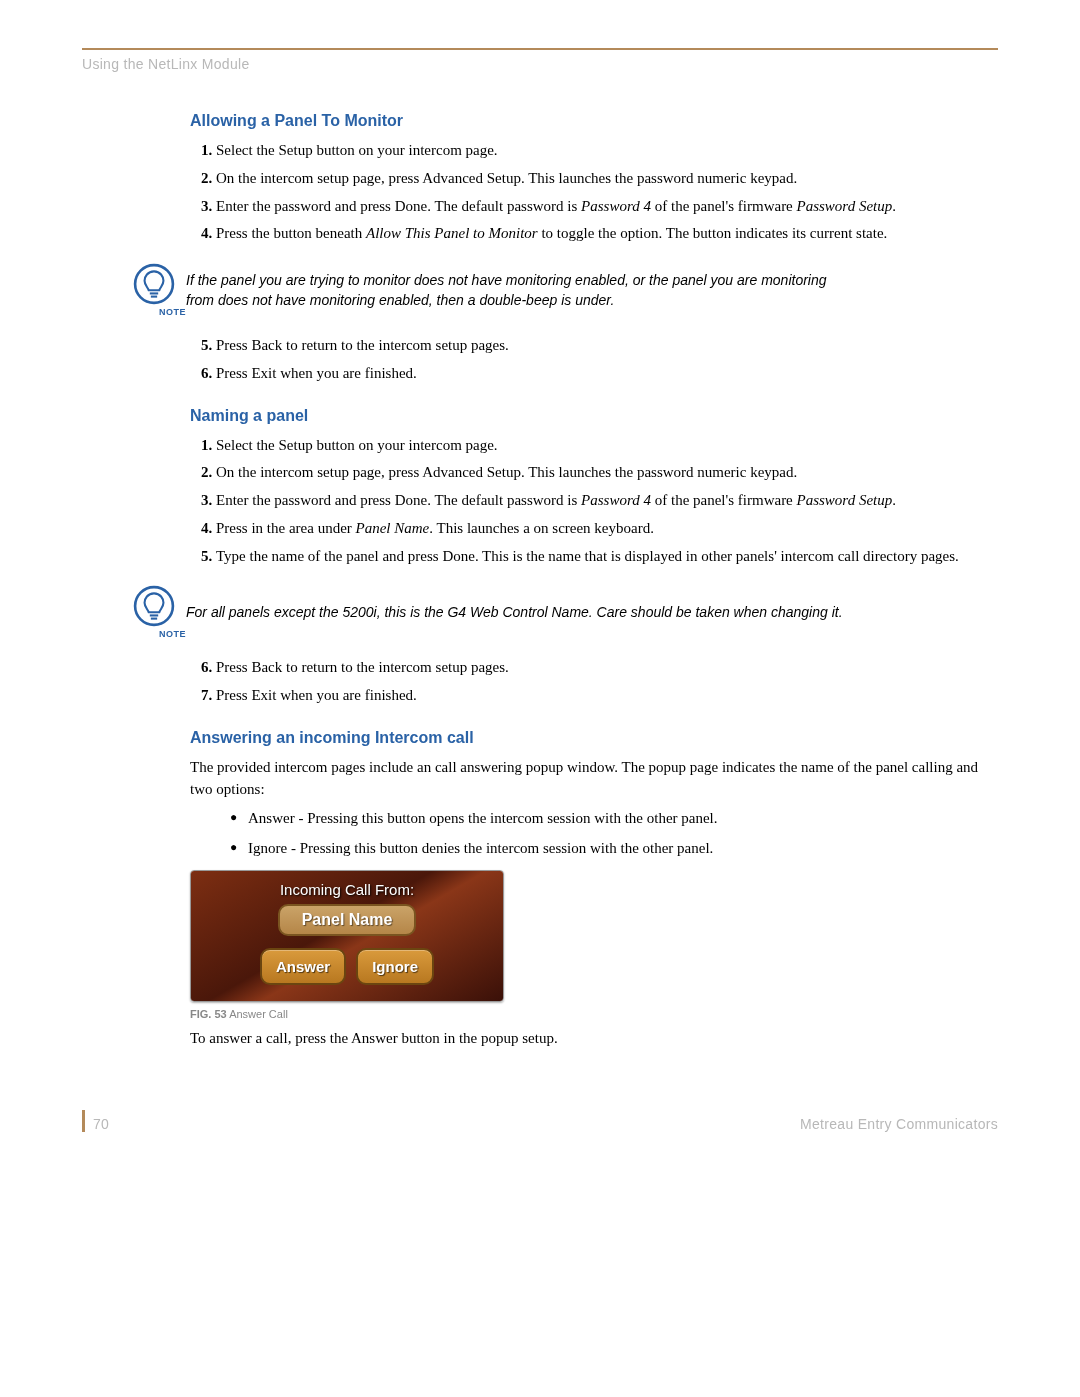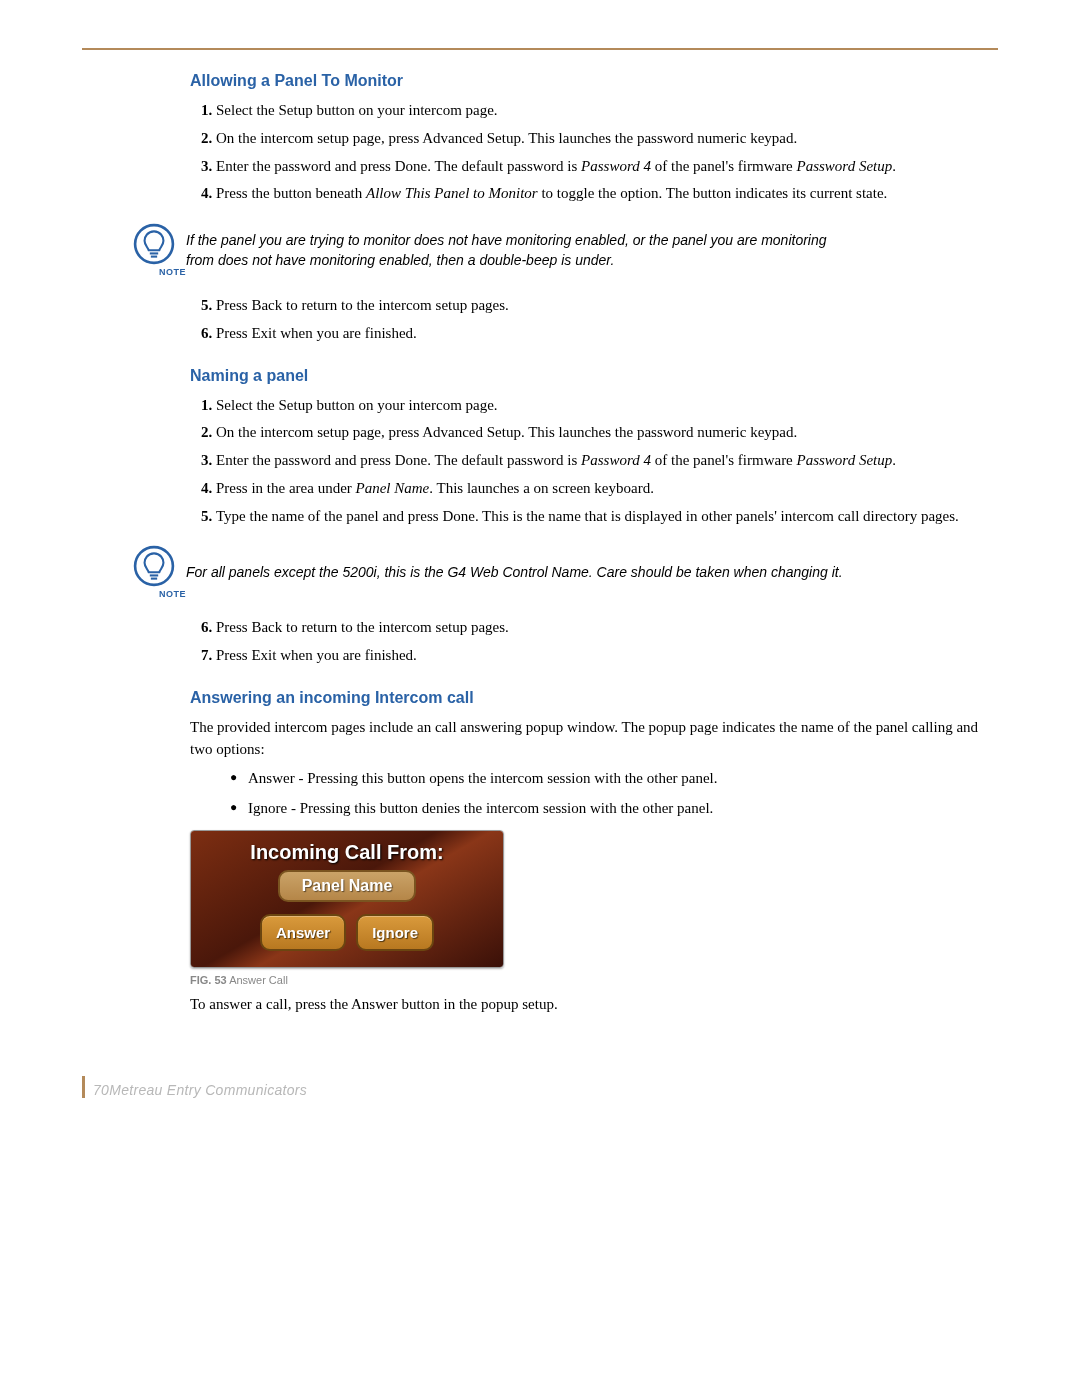--- a/index.html
+++ b/index.html
@@ -124,22 +124,22 @@
     letter-spacing: 0.5px;
     text-shadow: 1px 1px 1px rgba(0,0,0,0.5);
   }
   .msg-body {
     background: linear-gradient(150deg,#7d2e12 0%, #4a170a 45%, #8a3618 55%, #3a1008 100%);
     padding: 10px 12px 16px 12px;
     text-align: center;
     color: #fff;
   }
   .msg-title {
-    font-weight: bold;
-    font-size: 20px;
+    font-weight: normal;
+    font-size: 15px;
     text-shadow: 1px 1px 2px #000;
     margin-bottom: 6px;
   }
   .msg-pname {
     display: inline-block;
     background: linear-gradient(180deg,#caa368,#b58648);
     border: 2px solid #7a5420;
     border-radius: 10px;
     padding: 5px 22px;
     font-weight: bold;
@@ -166,40 +166,41 @@
   }
   .fig-caption {
     font-family: Arial, Helvetica, sans-serif;
     font-size: 11px;
     color: #888;
     margin-top: 6px;
   }
   .fig-caption .fb { font-weight: bold; color: #888; }
   .footer {
     display: flex;
+    justify-content: space-between;
     align-items: flex-end;
     margin-top: 60px;
     color: #b8b8b8;
     font-family: Arial, Helvetica, sans-serif;
     font-size: 14px;
     letter-spacing: 0.3px;
-    font-style: italic;
   }
   .footer-left {
     border-left: 3px solid #b48a5a;
     padding-left: 8px;
     padding-top: 6px;
   }
   .mixed { }
 </style>
 </head>
 <body>
 
 <div class="page">
   <div class="top-border"></div>
+  <div class="header-line">Using the NetLinx Module</div>
 
   <div class="content">
 
     <div class="section-heading">Allowing a Panel To Monitor</div>
     <ol class="steps">
       <li><span class="mixed"><span>Select the </span><span class="bold">Setup</span><span> button on your intercom page.</span></span></li>
       <li><span class="mixed"><span>On the intercom setup page, press </span><span class="bold">Advanced Setup</span><span>. This launches the password numeric keypad.</span></span></li>
       <li><span class="mixed"><span>Enter the password and press </span><span class="bold">Done</span><span>. The default password is </span><span class="ital">Password 4</span><span> of the panel's firmware </span><span class="ital">Password Setup</span><span>.</span></span></li>
       <li><span class="mixed"><span>Press the button beneath </span><span class="ital">Allow This Panel to Monitor</span><span> to toggle the option. The button indicates its current state.</span></span></li>
     </ol>

